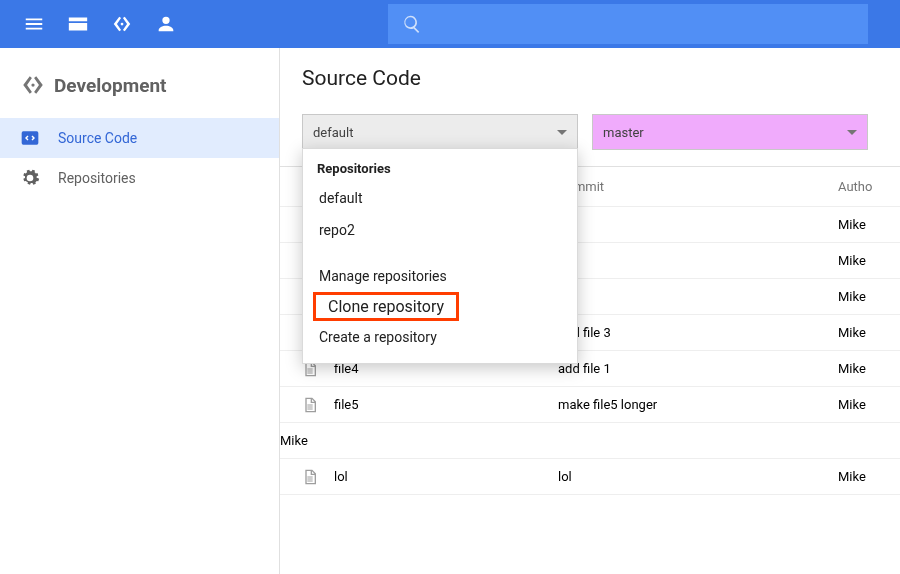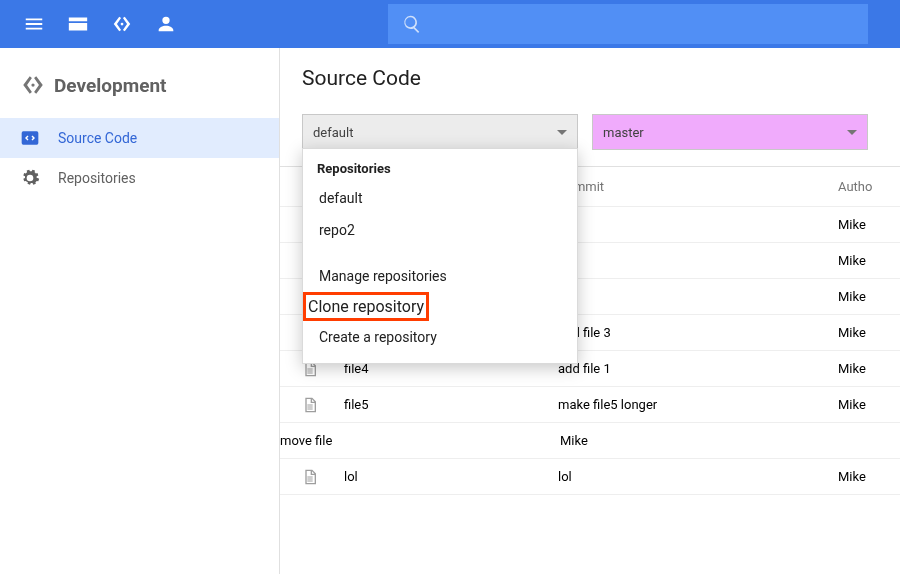--- a/index.html
+++ b/index.html
@@ -28,34 +28,34 @@
   .selectors { display: flex; gap: 14px; padding: 0 22px 16px 22px; }
   .dropdown { height: 36px; border: 1px solid #c8c8c8; background: #f5f5f5; display: flex; align-items: center; justify-content: space-between; padding: 0 10px; font-size: 13px; color: #424242; cursor: pointer; }
   .dropdown .caret { width: 0; height: 0; border-left: 5px solid transparent; border-right: 5px solid transparent; border-top: 5px solid #757575; }
   .dd-repo { width: 276px; background: #ececec; }
   .dd-branch { width: 276px; background: #f0abfc; }
 
   .table-wrap { border-top: 1px solid #e0e0e0; }
   .thead, .trow { display: flex; align-items: center; border-bottom: 1px solid #eee; font-size: 13px; }
   .thead { height: 40px; color: #757575; }
   .trow { height: 36px; color: #000000; }
-  .col-name { width: 278px; padding-left: 22px; display: flex; align-items: center; gap: 26px; }
+  .col-name { width: 278px; padding-left: 22px; display: flex; align-items: center; gap: 16px; }
   .col-commit { width: 280px; }
   .col-author { flex: 1; padding-right: 24px; text-align: left; }
   .file-icon { width: 16px; height: 16px; fill: #9e9e9e; flex: 0 0 auto; }
 
   .popover {
     position: absolute; left: 22px; top: 100px; width: 276px; background: #fff;
     border: 1px solid #dadada; box-shadow: 0 4px 16px rgba(0,0,0,0.22); z-index: 20;
     padding-bottom: 10px;
   }
   .popover .group-label { font-size: 13px; font-weight: 700; color: #212121; padding: 12px 14px 6px 14px; }
   .popover .item { font-size: 14px; color: #212121; padding: 8px 16px; cursor: pointer; }
   .popover .sep { height: 14px; }
-  .popover .hl { display: inline-block; border: 3px solid #ff3d00; padding: 2px 2px; }
+  .popover .hl { display: inline-block; border: 3px solid #ff3d00; padding: 2px 12px; margin-left: 10px; }
 </style>
 </head>
 <body>
 
 <div class="topbar">
   <div class="icon-btn">
     <svg viewBox="0 0 24 24">
         <path d="M3 6h18v2H3V6zm0 5h18v2H3v-2zm0 5h18v2H3v-2z"></path>
       </svg>
   </div>
@@ -187,21 +187,20 @@
               <svg class="file-icon" viewBox="0 0 24 24">
                 <path d="M6 2h9l5 5v15H6V2zm8 1v5h5" fill="none" stroke="#9e9e9e" stroke-width="2"></path>
                 <path d="M8 12h8M8 15h8M8 18h8" stroke="#9e9e9e" stroke-width="1.5"></path>
               </svg>
               <span>file5</span>
             </div>
             <div class="col-commit">make file5 longer</div>
             <div class="col-author">Mike</div>
           </div>
           <div class="trow">
-            <div class="col-commit">move file</div>
             <div class="col-author">Mike</div>
           </div>
           <div class="trow">
             <div class="col-name">
               <svg class="file-icon" viewBox="0 0 24 24">
                 <path d="M6 2h9l5 5v15H6V2zm8 1v5h5" fill="none" stroke="#9e9e9e" stroke-width="2"></path>
                 <path d="M8 12h8M8 15h8M8 18h8" stroke="#9e9e9e" stroke-width="1.5"></path>
               </svg>
               <span>lol</span>
             </div>

